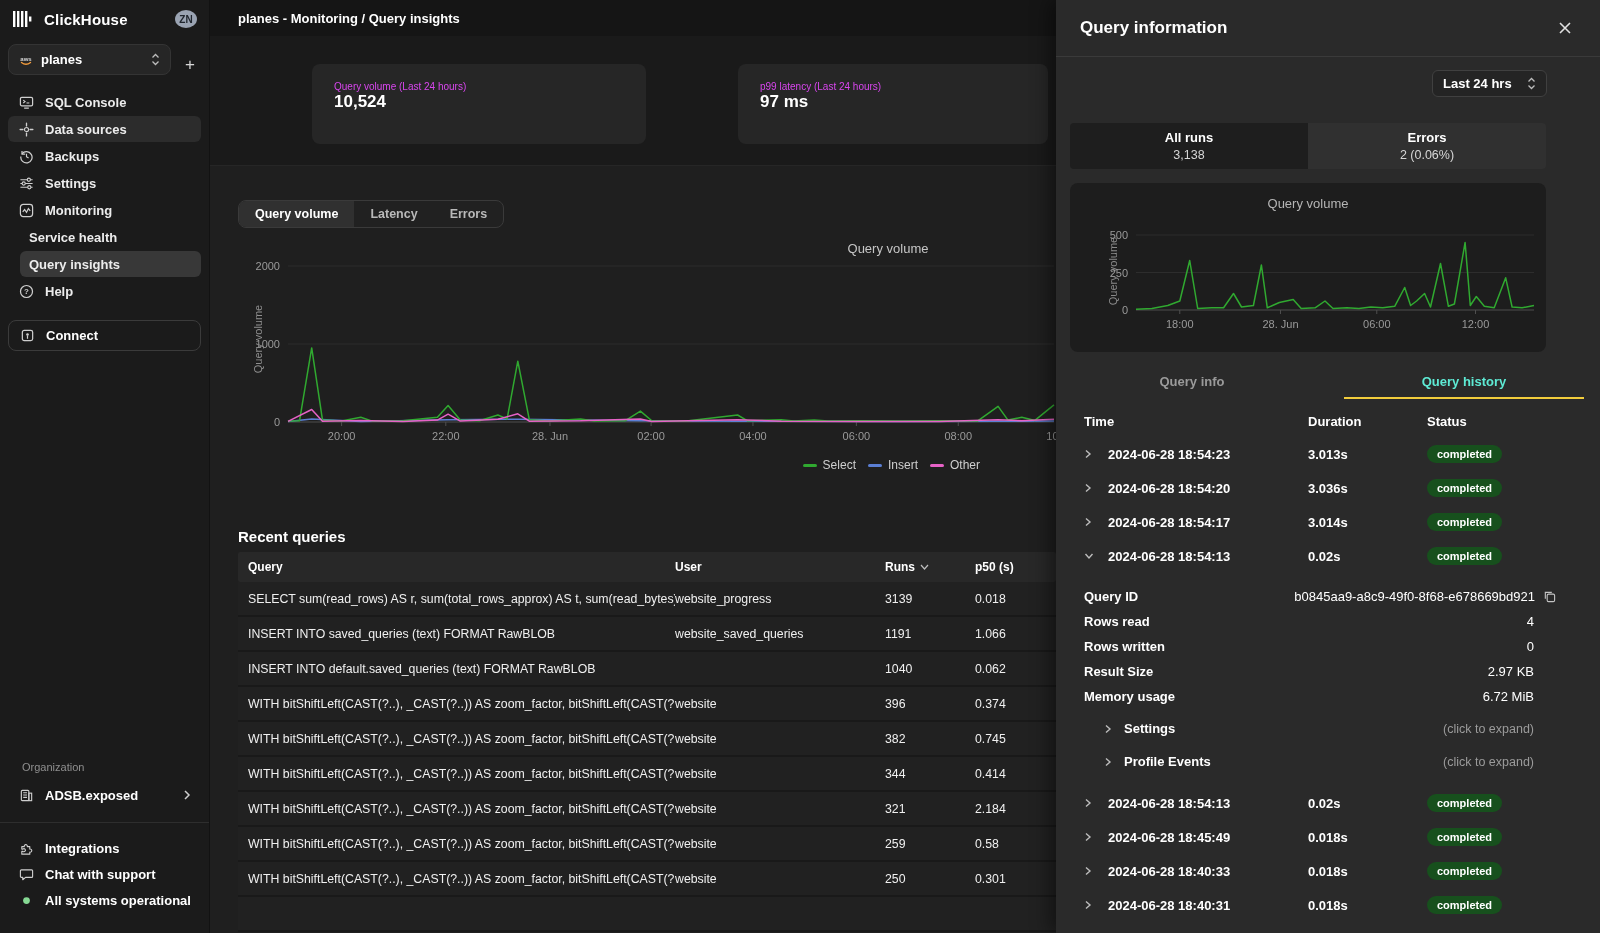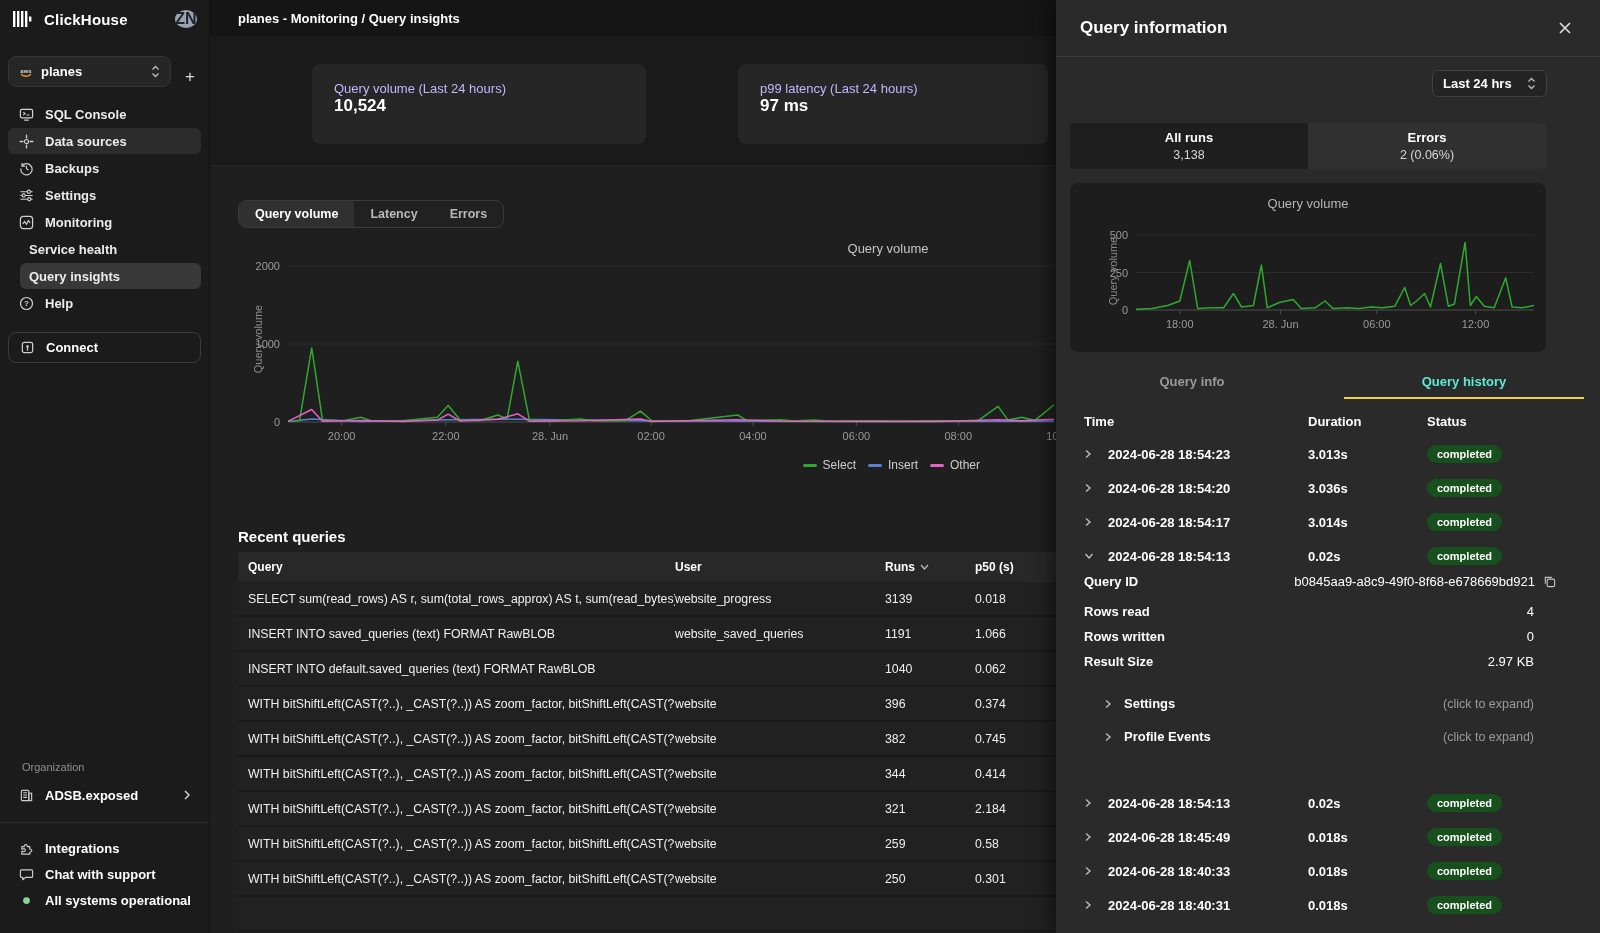--- a/index.html
+++ b/index.html
@@ -7,22 +7,22 @@
   body{width:1600px;height:933px;background:#1f1f1f;color:#fff;overflow:hidden;position:relative;
        font-family:"Liberation Sans","DejaVu Sans",sans-serif;font-size:13px}
   svg{display:block}
 
   
   .sidebar{position:absolute;left:0;top:0;width:210px;height:933px;background:#1b1b1b;
            border-right:1px solid #121212;display:flex;flex-direction:column}
   .brand-row{display:flex;align-items:center;gap:12px;padding:9px 12px 6px}
   .brand-name{font-size:15px;font-weight:700;letter-spacing:.2px}
   .avatar{margin-left:auto;width:22px;height:18px;border-radius:50%;background:#9aa3b2;color:#20262e;
-          font-size:16px;font-weight:700;display:flex;align-items:center;justify-content:center}
-  .selector-row{display:flex;align-items:flex-end;gap:8px;margin:21px 8px 0}
+          font-size:10px;font-weight:700;display:flex;align-items:center;justify-content:center}
+  .selector-row{display:flex;align-items:flex-end;gap:8px;margin:9px 8px 0}
   .service-selector{flex:1;display:flex;align-items:center;gap:8px;background:#262626;border:1px solid #343434;
                     border-radius:8px;height:31px;padding:0 10px;font-weight:600}
   .service-selector .caret{margin-left:auto}
   .add-btn{width:22px;text-align:center;font-size:17px;color:#d8d8d8;font-weight:400}
   .side-nav{margin-top:13px}
   .nav-item{display:flex;align-items:center;gap:11px;height:26px;margin:1px 8px;padding:0 10px;border-radius:6px;
             font-weight:600;color:#ececec}
   .nav-item.active{background:#2c2c2c}
   .nav-item.indent{margin-left:20px;padding-left:9px}
   .nav-item.indent.active{background:#383838}
@@ -37,21 +37,21 @@
   .foot-item{display:flex;align-items:center;gap:11px;height:26px;padding:0 10px;font-weight:600}
 
   
   .main{position:absolute;left:210px;top:0;width:846px;height:933px;background:#1f1f1f;overflow:hidden}
   .topbar{position:absolute;top:0;left:0;right:0;height:36px;background:#151515;display:flex;align-items:center;
           padding:12px 28px;font-weight:700}
   .stats-strip{position:absolute;top:36px;left:0;right:0;height:130px;background:#1a1a1a;border-bottom:1px solid #262626}
   .stat-card{position:absolute;top:28px;height:80px;background:#262626;border-radius:8px;padding:17px 22px}
   .stat-card.c1{left:102px;width:334px}
   .stat-card.c2{left:528px;width:310px}
-  .stat-label{font-size:13px;color:#c4b5fd}
+  .stat-label{font-size:10px;color:#d946ef}
   .stat-value{font-size:17px;font-weight:700;}
   .main-tabs{position:absolute;left:28px;top:200px;display:inline-flex;border:1px solid #3a3a3a;border-radius:8px;
              overflow:hidden;background:#212121}
   .mtab{padding:6px 16px;font-size:12.5px;font-weight:600;color:#b9b9b9}
   .mtab.active{background:#303030;color:#fff}
   .chart-wrap{position:absolute;left:28px;top:236px;width:818px;height:252px}
   .chart-title{position:absolute;left:558px;top:5px;width:184px;text-align:center;font-size:13px;color:#c6c6c6}
   .chart-ylabel{position:absolute;left:-25px;top:97px;width:90px;text-align:center;transform:rotate(-90deg);
                 font-size:11px;color:#8f8f8f}
   .legend{position:absolute;top:222px;right:76px;display:flex;gap:12px;align-items:flex-start}
@@ -91,21 +91,21 @@
   .hist-head{position:absolute;top:414px;left:28px;right:28px;display:grid;grid-template-columns:224px 119px 1fr;
              font-size:13px;font-weight:700}
   .hist-rows-top{position:absolute;top:437px;left:28px;right:28px}
   .hist-rows-bottom{position:absolute;top:786px;left:28px;right:28px}
   .hist-row{height:34px;display:grid;grid-template-columns:24px 200px 119px 1fr;align-items:center;font-size:13px}
   .h-chev{color:#bdbdbd;display:flex}
   .h-time,.h-dur{font-weight:700}
   .pill{display:inline-block;padding:3px 10px;border-radius:999px;background:#17501d;color:#fff;
         font-size:11px;font-weight:600}
   .details{position:absolute;top:574px;left:28px;right:28px}
-  .det-row{display:flex;align-items:flex-start;font-size:13px;height:25px}
+  .det-row{display:flex;align-items:flex-end;font-size:13px;height:25px}
   .det-row.qid{height:30px}
   .det-row .lbl{font-weight:700}
   .det-row .val{margin-left:auto;display:flex;align-items:center;gap:8px;padding-right:38px}
   .exp-row{display:flex;align-items:center;height:33px;padding-left:20px;font-size:13px}
   .exp-row .lbl{font-weight:700;margin-left:12px}
   .exp-row .hint{margin-left:auto;color:#9b9b9b;font-size:12.5px;padding-right:38px}
   .det-spacer{height:8px}
 </style>
 </head>
 <body>
@@ -544,20 +544,26 @@
         <span class="val">
           <span>0</span>
         </span>
       </div>
       <div class="det-row">
         <span class="lbl">Result Size</span>
         <span class="val">
           <span>2.97 KB</span>
         </span>
       </div>
+      <div class="det-row">
+        <span class="lbl">Memory usage</span>
+        <span class="val">
+          <span>6.72 MiB</span>
+        </span>
+      </div>
       <div class="det-spacer"></div>
       <div class="exp-row">
         <span style="display: flex;">
           <svg width="8" height="10" viewBox="0 0 8 10">
             <path d="M2 1.5 6 5 2 8.5" stroke="#bdbdbd" stroke-width="1.4" fill="none"></path>
           </svg>
         </span>
         <span class="lbl">Settings</span>
         <span class="hint">(click to expand)</span>
       </div>

